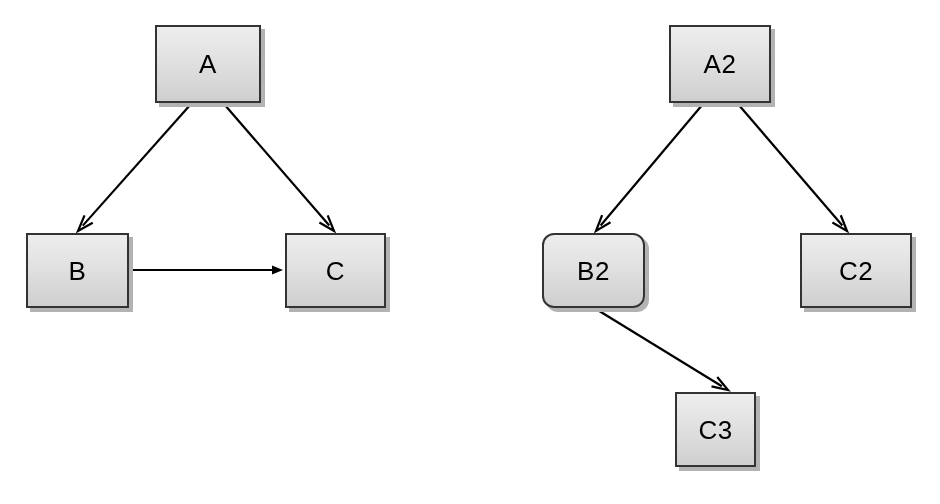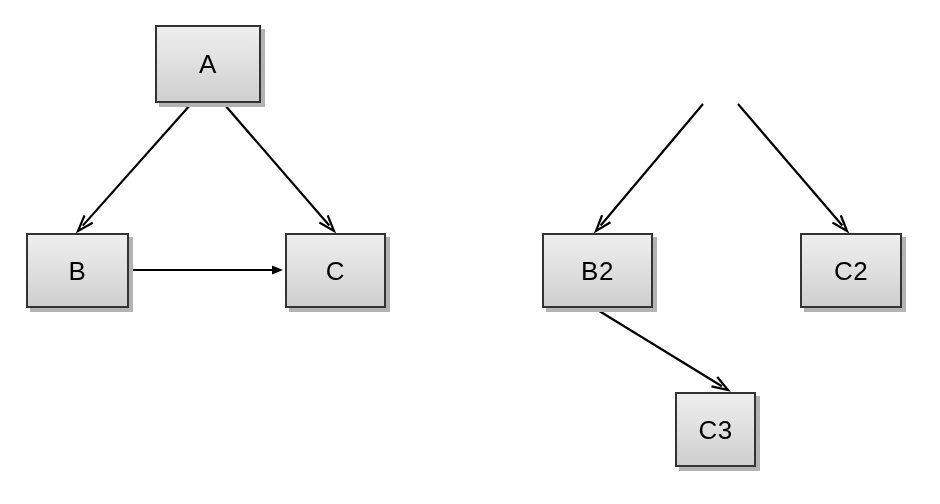--- a/index.html
+++ b/index.html
@@ -80,23 +80,26 @@
 
   <div class="node" style="left: 155px; top: 25px; width: 106px; height: 78px;">
     <span class="node-label">A</span>
   </div>
   <div class="node" style="left: 26px; top: 233px; width: 103px; height: 75px;">
     <span class="node-label">B</span>
   </div>
   <div class="node" style="left: 285px; top: 233px; width: 101px; height: 75px;">
     <span class="node-label">C</span>
   </div>
-  <div class="node" style="left: 542px; top: 233px; width: 111px; height: 75px;">
+  <div class="node" style="left: 669px; top: 25px; width: 102px; height: 78px;">
+    <span class="node-label">A2</span>
+  </div>
+  <div class="node" style="left: 542px; top: 233px; width: 103px; height: 75px; border-radius: 12px;">
     <span class="node-label">B2</span>
   </div>
-  <div class="node" style="left: 800px; top: 233px; width: 102px; height: 75px;">
+  <div class="node" style="left: 800px; top: 233px; width: 112px; height: 75px;">
     <span class="node-label">C2</span>
   </div>
   <div class="node" style="left: 675px; top: 392px; width: 81px; height: 75px;">
     <span class="node-label">C3</span>
   </div>
 
 </div>
 
 </body></html>

